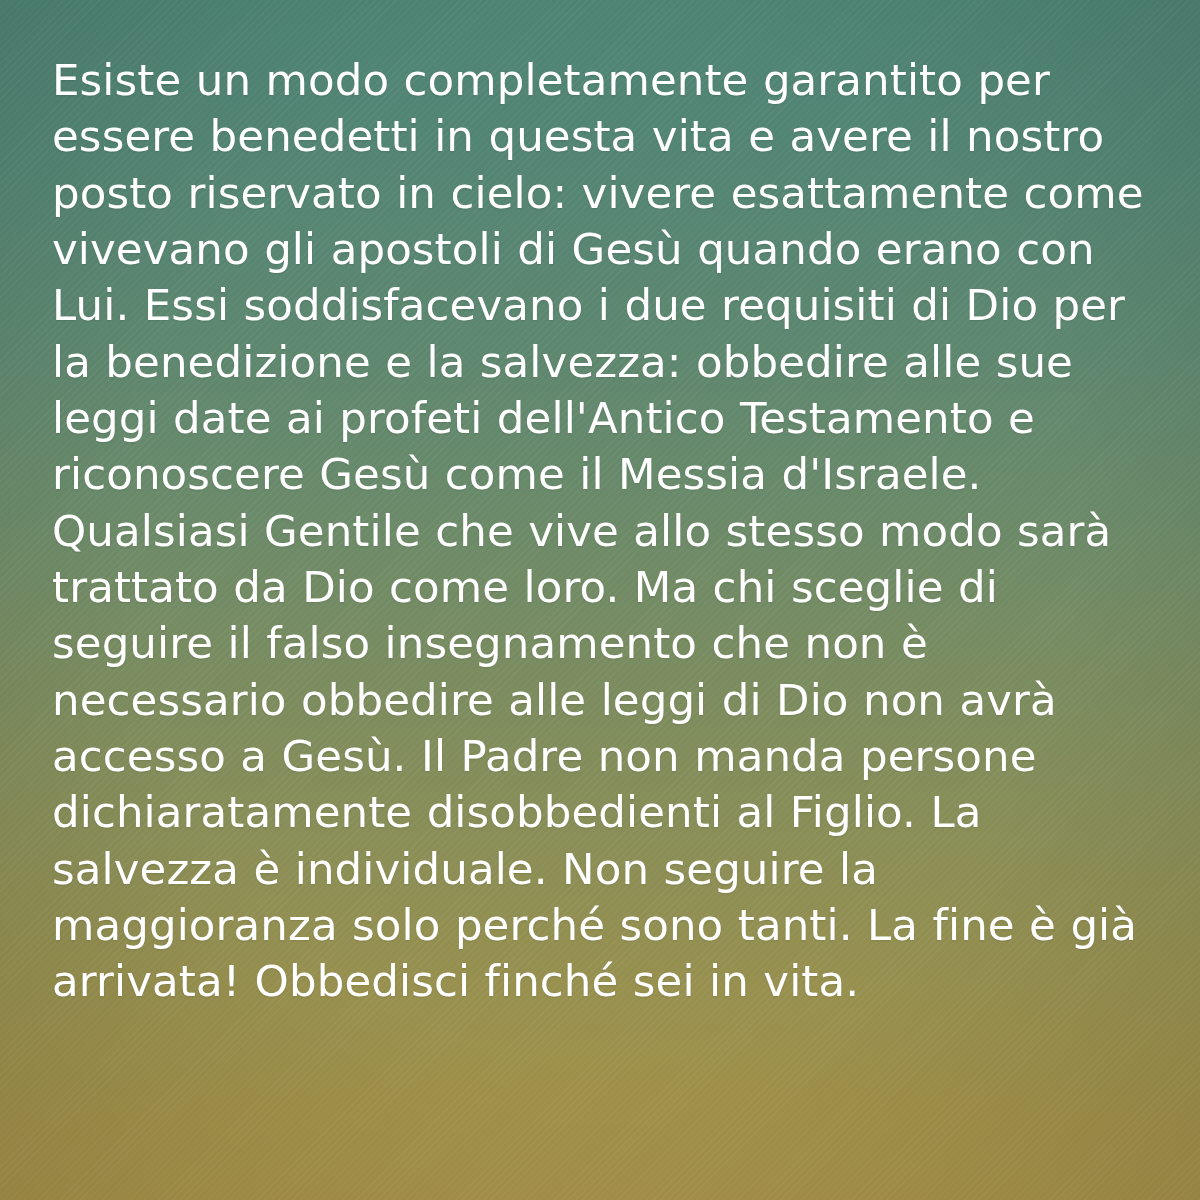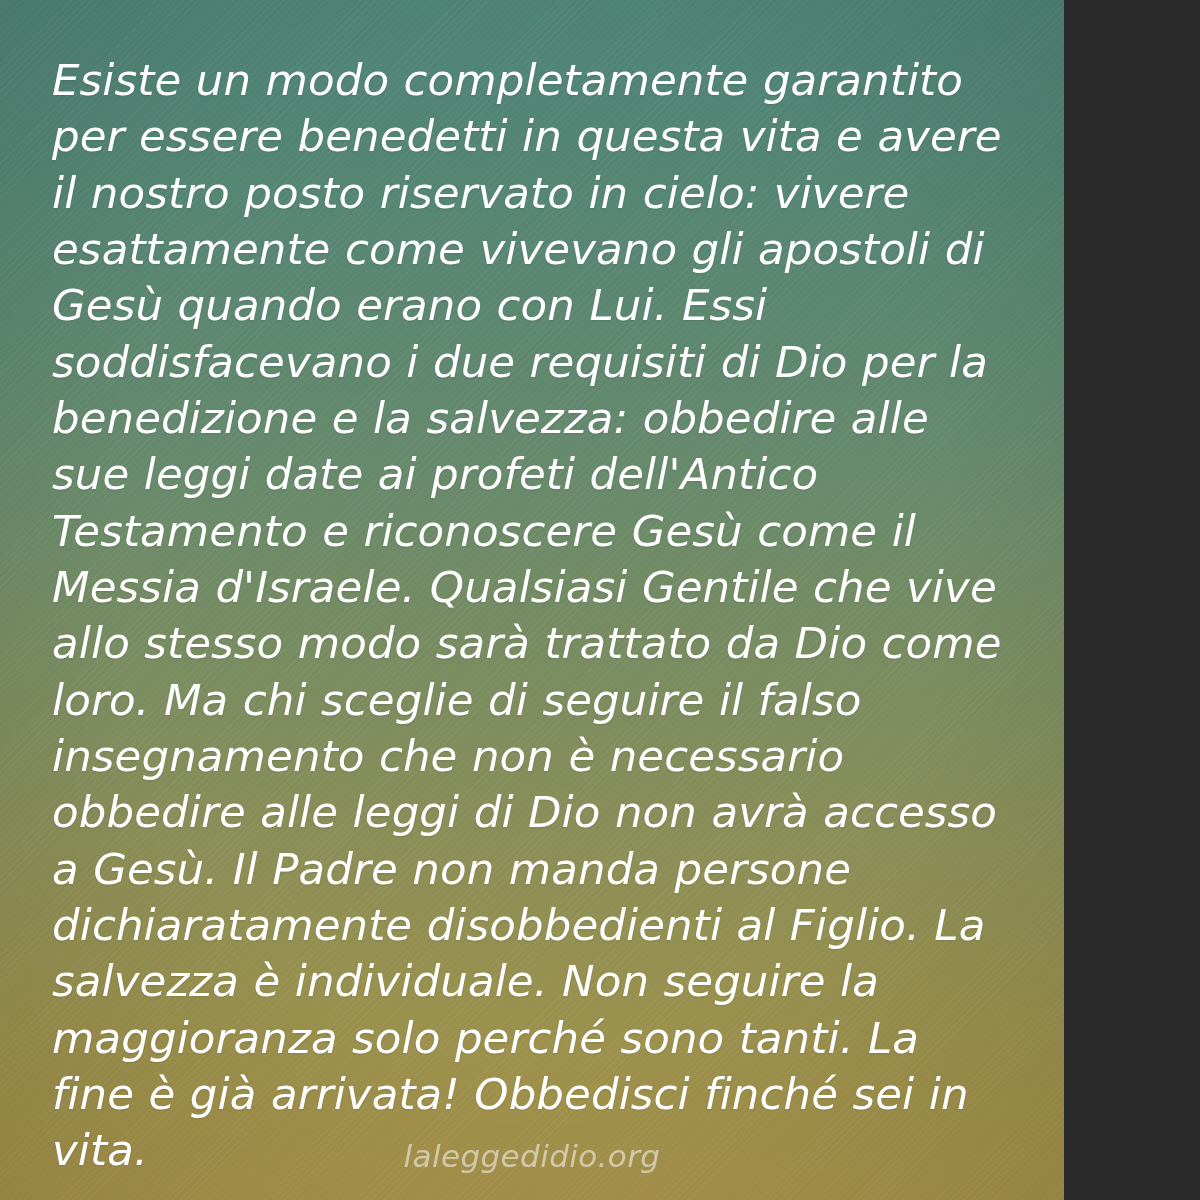--- a/index.html
+++ b/index.html
@@ -7,37 +7,36 @@
     margin: 0;
     padding: 0;
     background: #2b2b2b;
   }
   body {
     font-family: "DejaVu Sans", sans-serif;
   }
 
   .card {
     position: relative;
-    width: 1064px;
+    width: 1200px;
     height: 1200px;
     overflow: hidden;
     box-sizing: border-box;
     
     background:
       linear-gradient(180deg,
         #4e8474 0%,
         #548574 14%,
         #5d8770 28%,
         #6a8a6a 42%,
         #7a8c60 56%,
         #8a8e57 70%,
         #97904f 82%,
         #a0914a 92%,
         #a7924a 100%);
-    font-style: italic;
   }
 
   
   .texture {
     position: absolute;
     inset: 0;
     background-image: repeating-linear-gradient(
       135deg,
       rgba(255,255,255,0.045) 0px,
       rgba(255,255,255,0.045) 1px,
@@ -102,17 +101,14 @@
 
 <div class="card">
 
   <div class="texture"></div>
   <div class="vignette"></div>
 
   <div class="quote-wrap">
     <p class="quote-text">Esiste un modo completamente garantito per essere benedetti in questa vita e avere il nostro posto riservato in cielo: vivere esattamente come vivevano gli apostoli di Gesù quando erano con Lui. Essi soddisfacevano i due requisiti di Dio per la benedizione e la salvezza: obbedire alle sue leggi date ai profeti dell'Antico Testamento e riconoscere Gesù come il Messia d'Israele. Qualsiasi Gentile che vive allo stesso modo sarà trattato da Dio come loro. Ma chi sceglie di seguire il falso insegnamento che non è necessario obbedire alle leggi di Dio non avrà accesso a Gesù. Il Padre non manda persone dichiaratamente disobbedienti al Figlio. La salvezza è individuale. Non seguire la maggioranza solo perché sono tanti. La fine è già arrivata! Obbedisci finché sei in vita.</p>
   </div>
 
-  <div class="footer">
-    <span class="site-url">laleggedidio.org</span>
-  </div>
 
 </div>
 
 </body></html>

